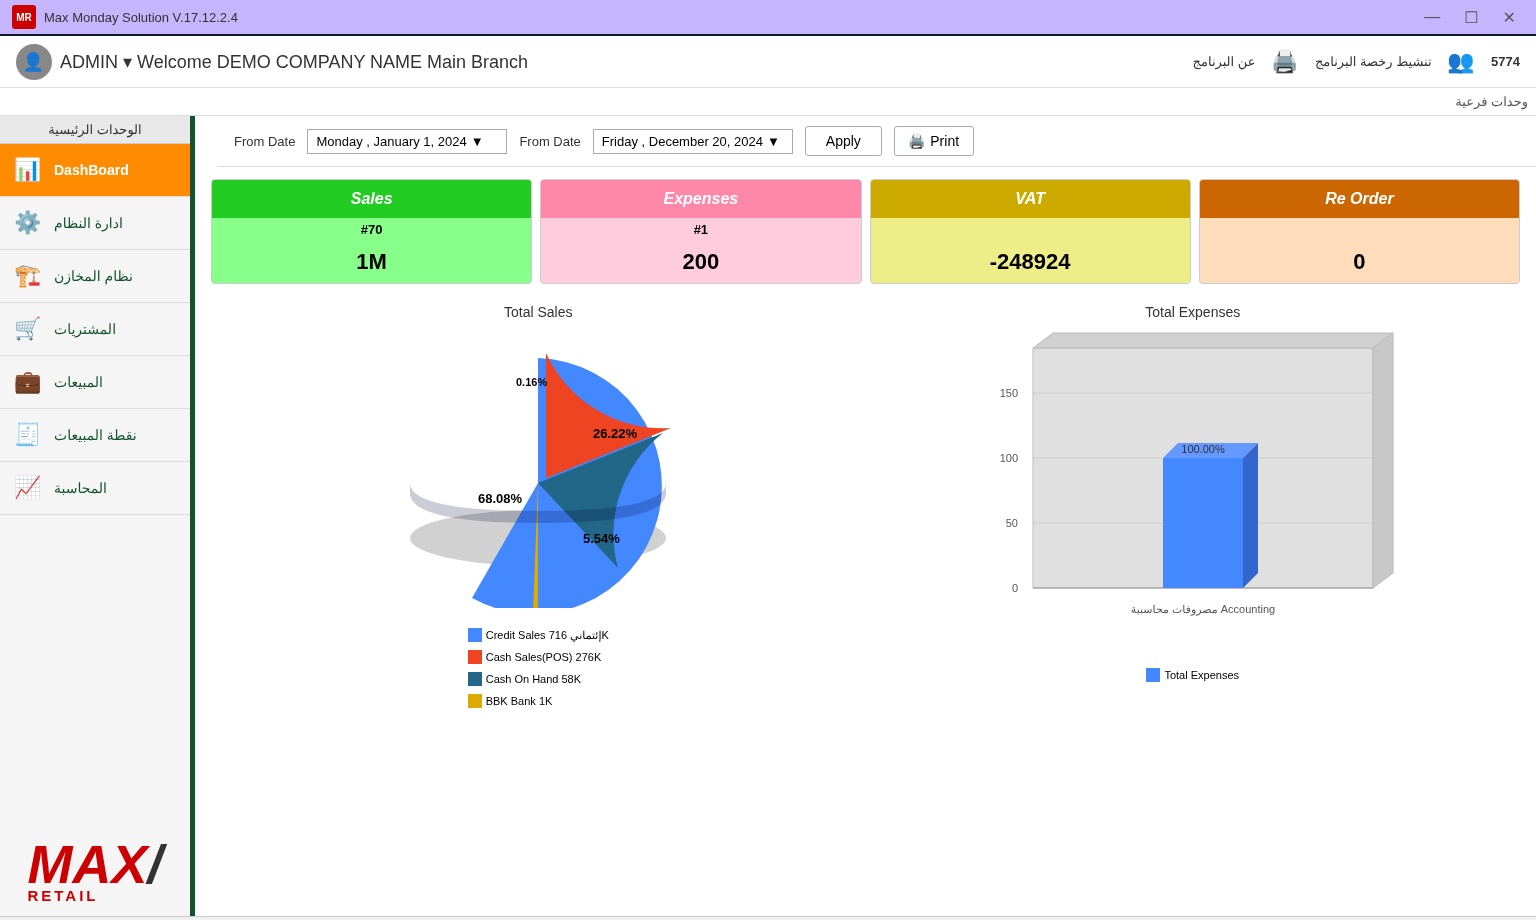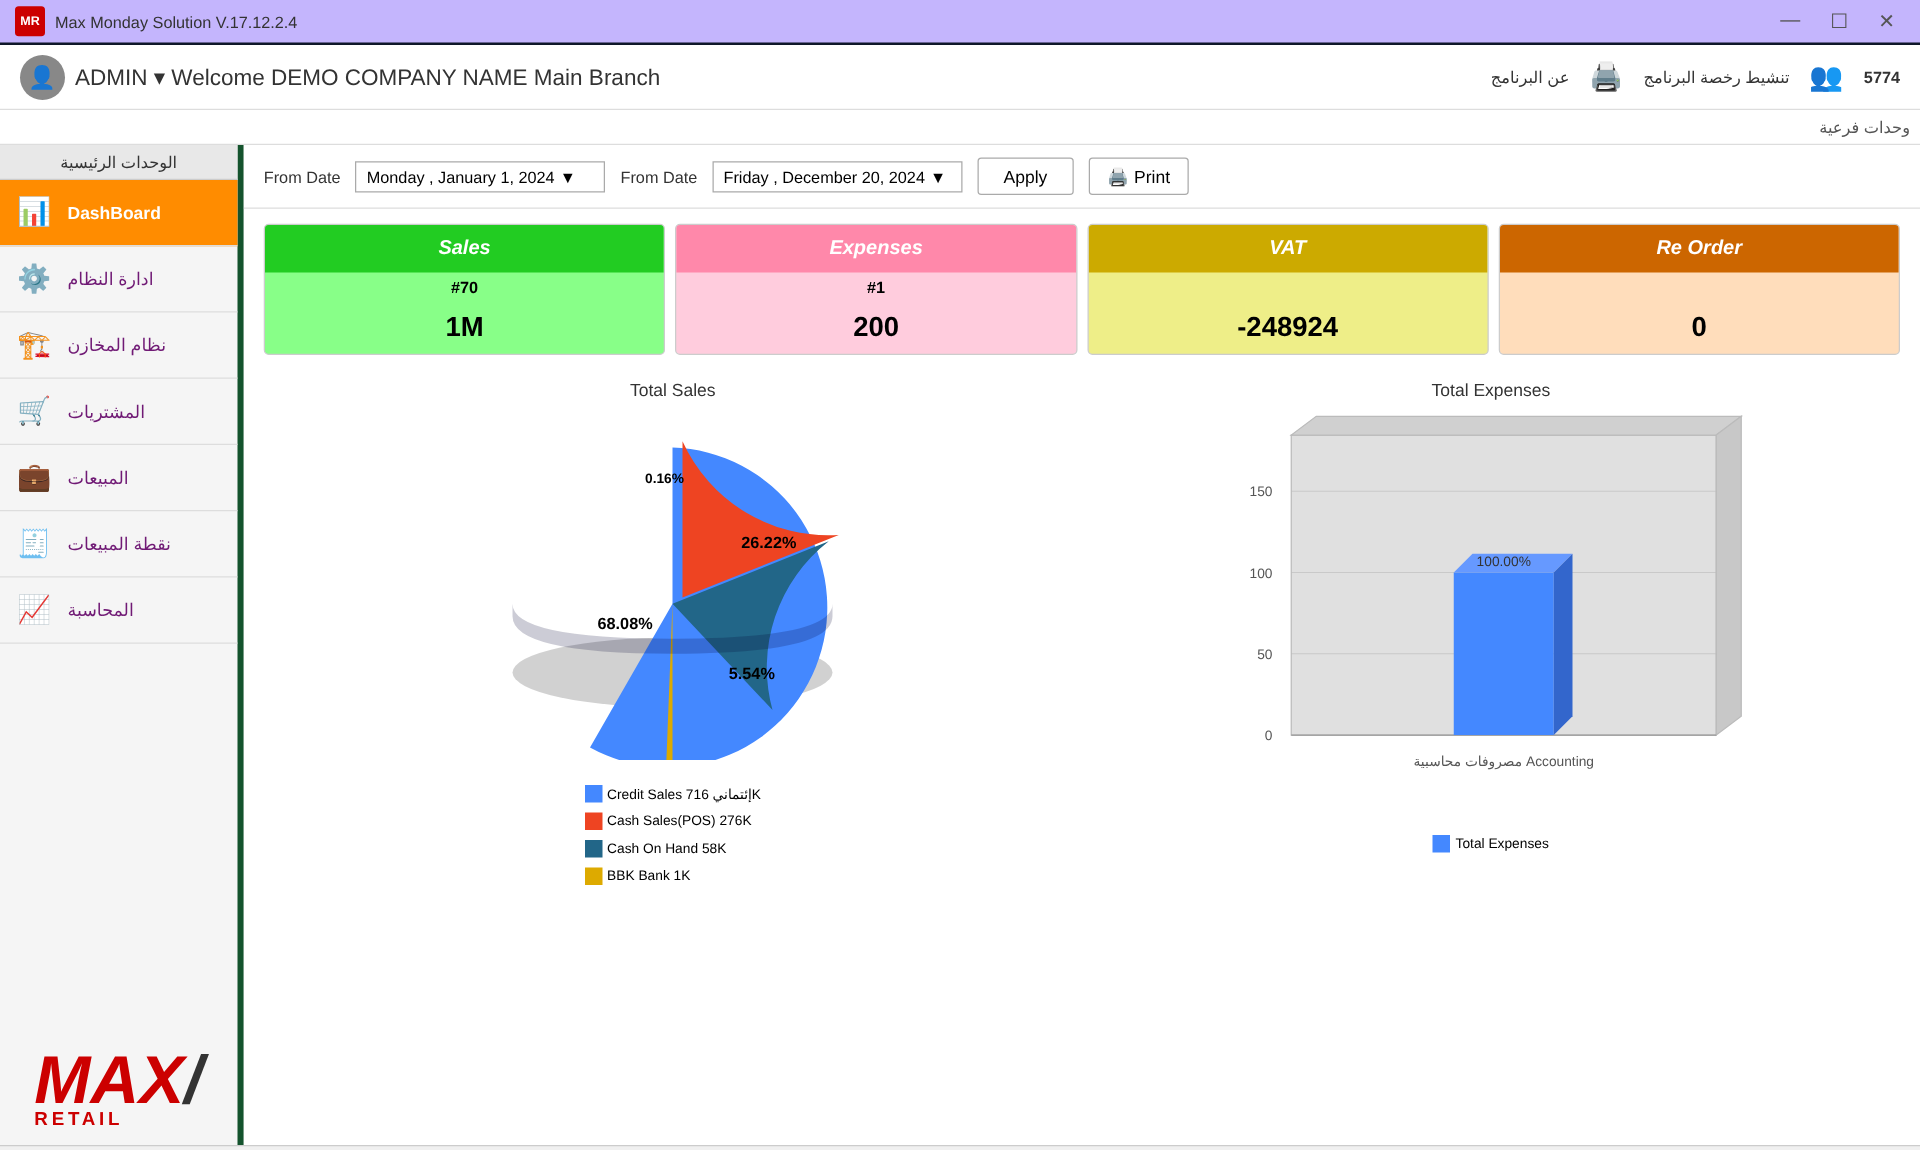--- a/index.html
+++ b/index.html
@@ -61,21 +61,21 @@
       align-items: center;
       justify-content: flex-end;
       padding: 10px 12px;
       cursor: pointer;
       border-bottom: 1px solid #ddd;
       gap: 10px;
       direction: rtl;
     }
     .sidebar-item.active { background: #ff8c00; }
     .sidebar-item.active .sidebar-label { color: white; font-weight: bold; }
-    .sidebar-label { font-size: 14px; color: #701a75; }
+    .sidebar-label { font-size: 14px; color: #14532d; }
     .sidebar-icon { width: 32px; height: 32px; display: flex; align-items: center; justify-content: center; font-size: 22px; }
 
     
     .subunits-bar {
       background: white;
       padding: 4px 8px;
       font-size: 13px;
       color: #555;
       direction: rtl;
       border-bottom: 1px solid #ddd;
@@ -88,20 +88,21 @@
     .content { flex: 1; background: white; overflow: auto; display: flex; flex-direction: column; }
 
     
     .toolbar {
       display: flex;
       align-items: center;
       gap: 12px;
       padding: 10px 16px;
       background: white;
       border-bottom: 1px solid #ddd;
+      margin-left: 23px;
     }
     .toolbar-label { font-size: 13px; color: #333; }
     .date-input {
       display: flex;
       align-items: center;
       border: 1px solid #aaa;
       padding: 4px 8px;
       font-size: 13px;
       background: white;
       gap: 4px;

